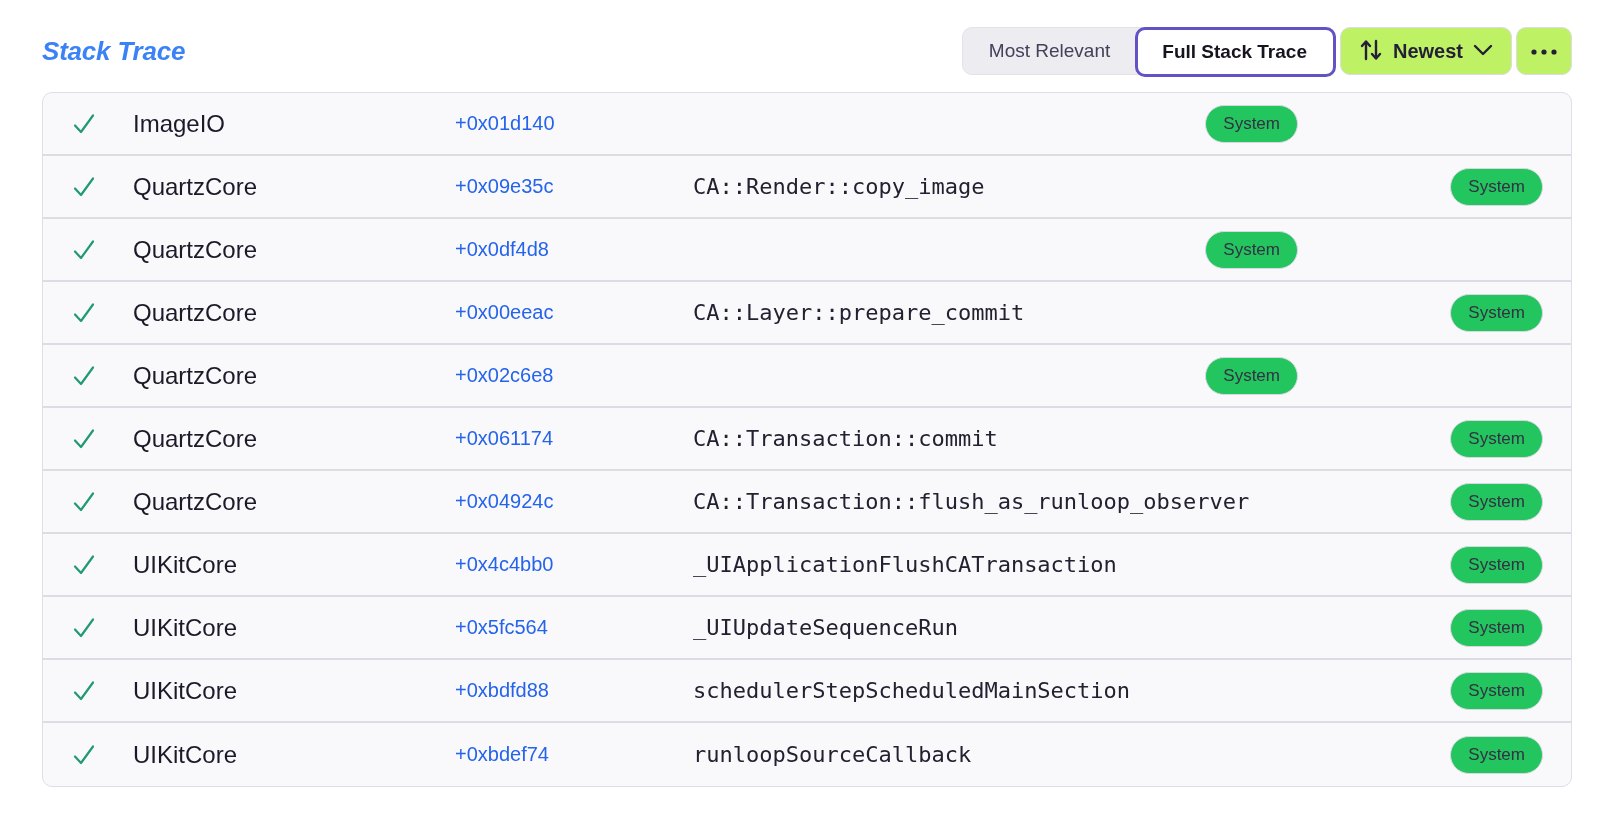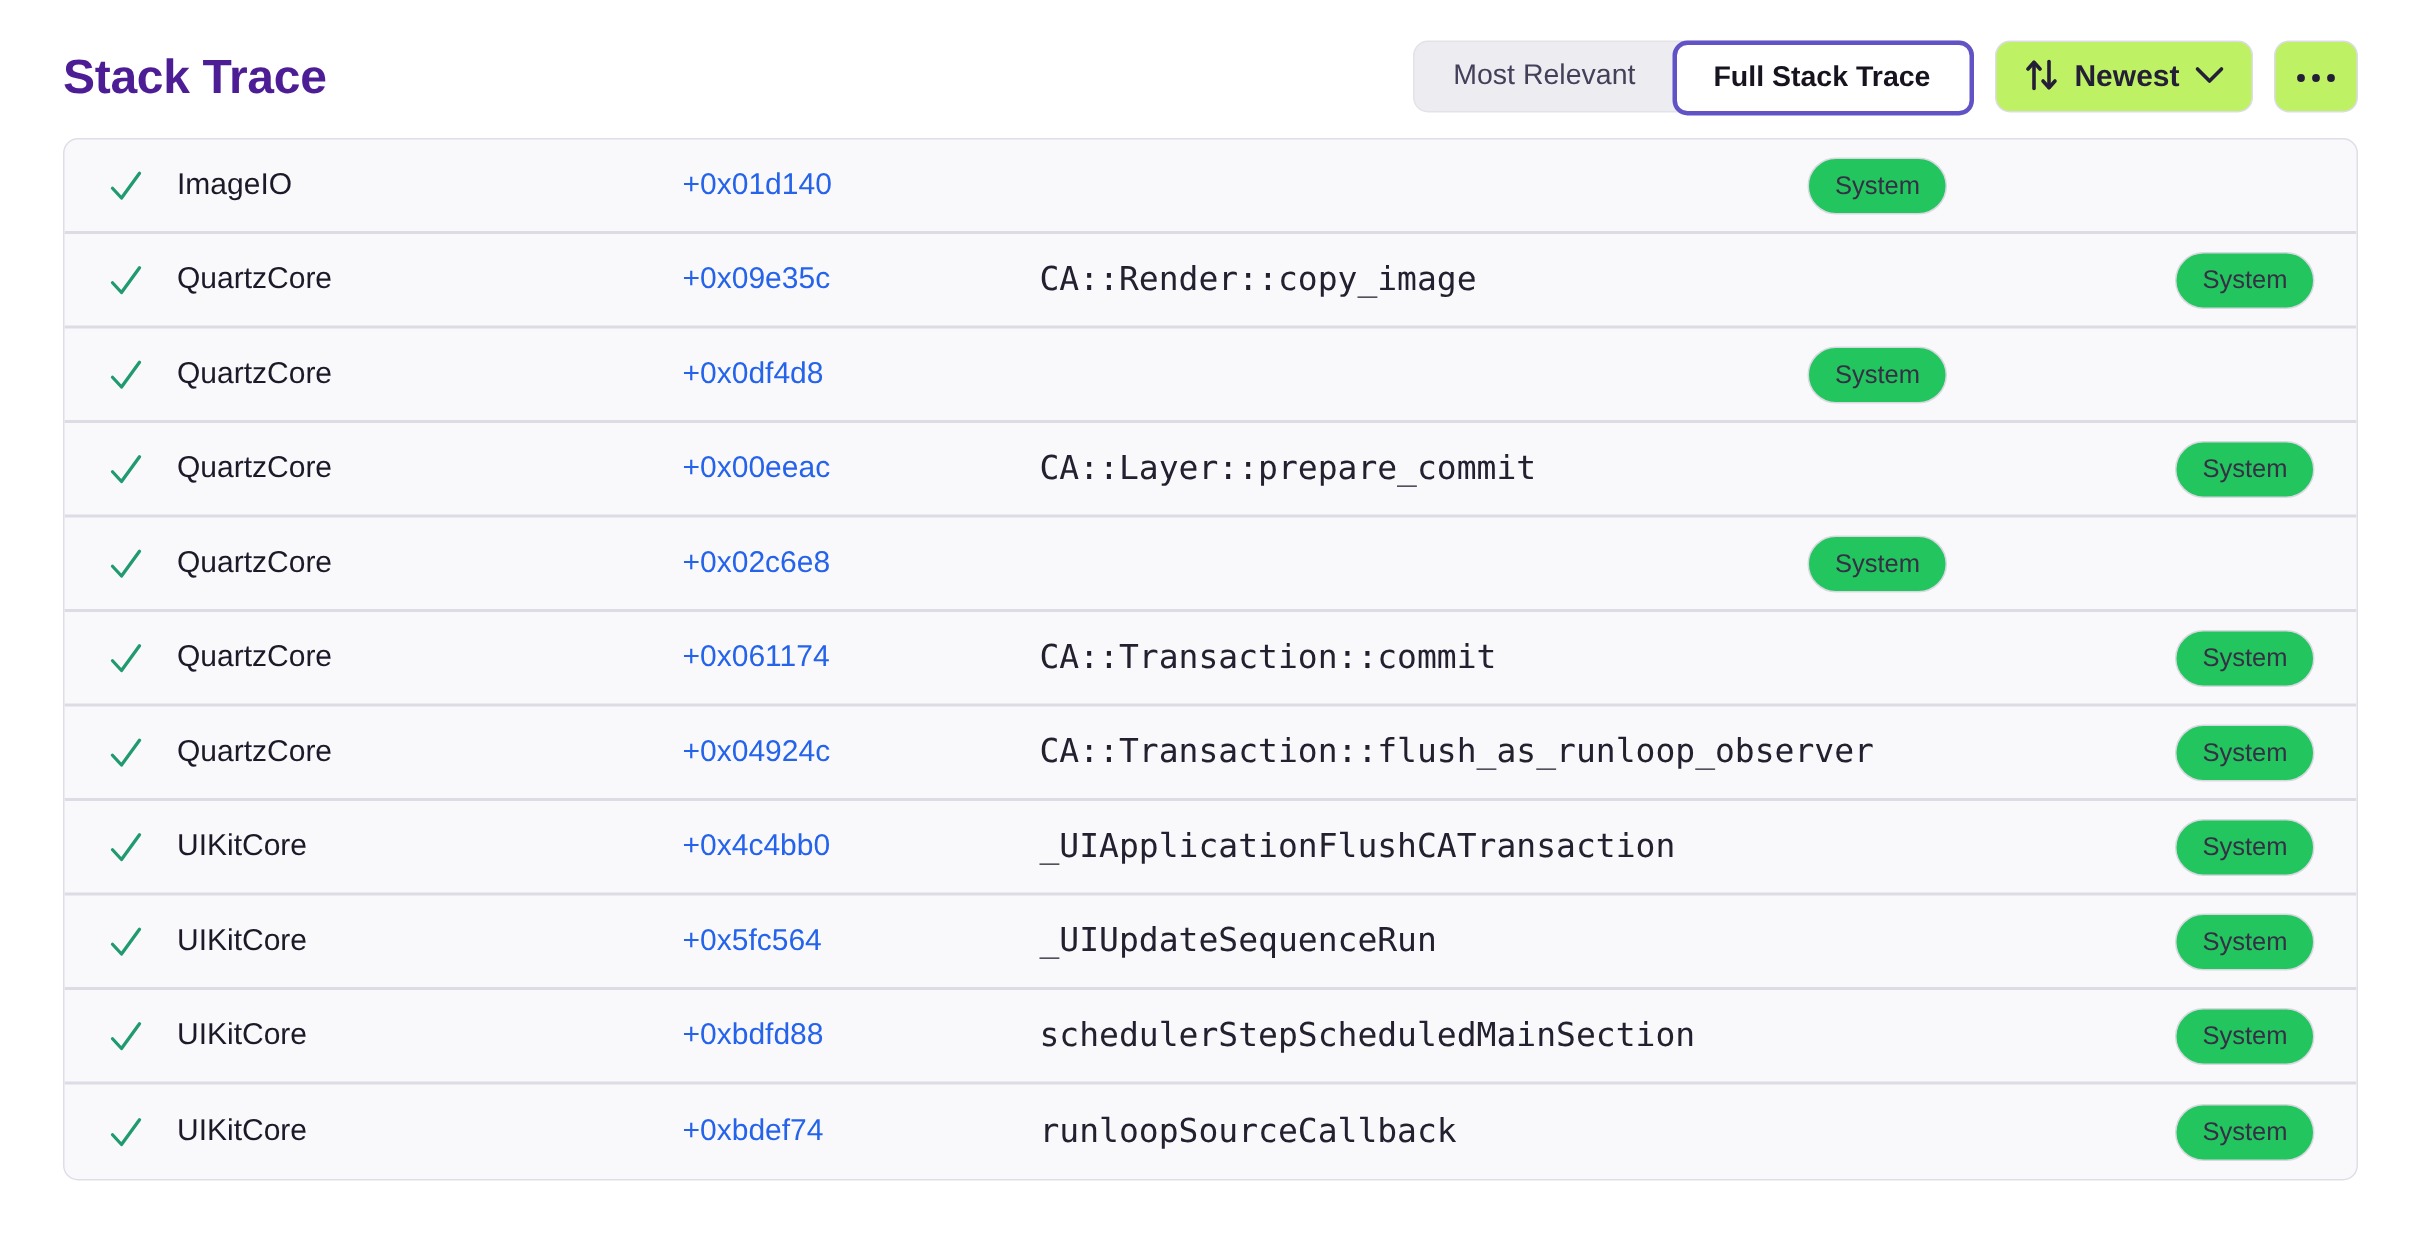--- a/index.html
+++ b/index.html
@@ -16,30 +16,31 @@
     overflow: hidden;
   }
 
   
   .header {
     display: flex;
     align-items: center;
     height: 48px;
   }
   .page-title {
-    font-size: 32px;
+    font-size: 26px;
     font-weight: 700;
-    color: #4c1d95;
+    color: #3b82f6;
     letter-spacing: -0.2px;
     flex: 1 1 auto;
+    font-style: italic;
   }
   .controls {
     display: flex;
     align-items: center;
-    gap: 14px;
+    gap: 4px;
   }
 
   
   .segmented {
     display: flex;
     align-items: stretch;
     background: #ececf1;
     border: 1px solid #e3e2ea;
     border-radius: 10px;
     height: 48px;
@@ -102,22 +103,23 @@
     display: grid;
     grid-template-columns: 47px 317px 258px 605px 1fr;
     align-items: center;
     padding: 10px 28px;
     min-height: 63px;
     border-bottom: 2px solid #dddce5;
   }
   .trace-row:last-child { border-bottom: none; }
 
   .cell-module {
-    font-size: 20px;
+    font-size: 24px;
     color: #1d1929;
+    margin-left: 15px;
   }
   .cell-offset {
     font-size: 20px;
     color: #2563eb;
     text-decoration: none;
     justify-self: start;
     margin-left: 20px;
   }
   .cell-function {
     font-family: "DejaVu Sans Mono", monospace;

